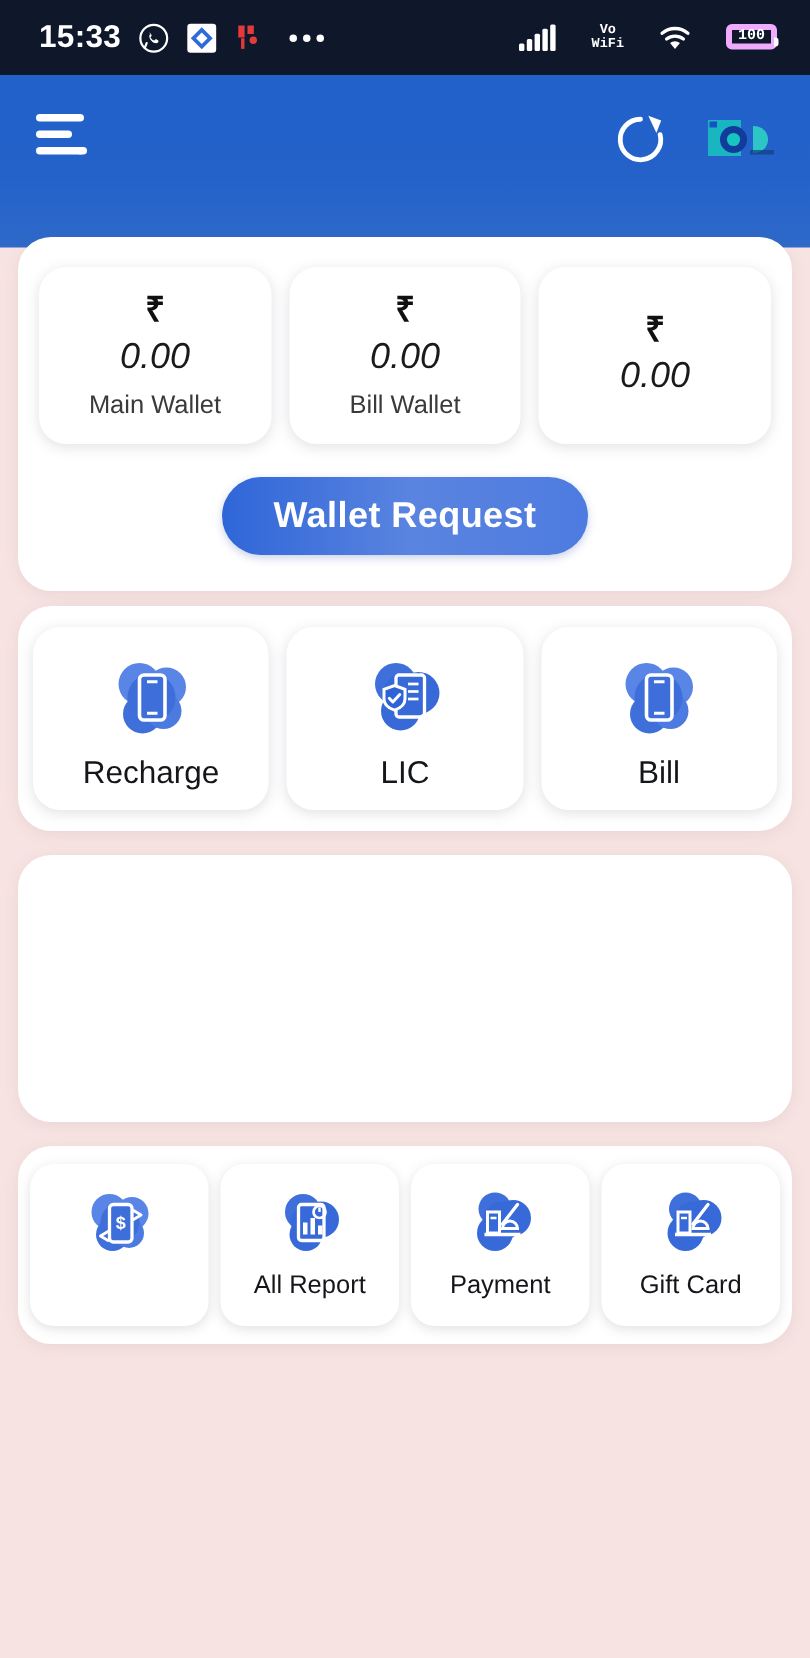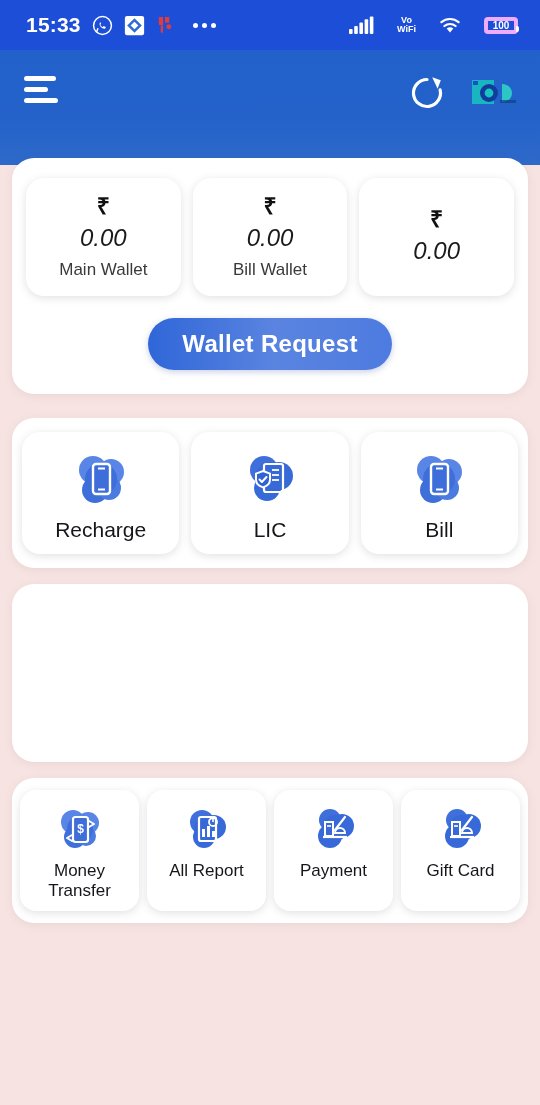--- a/index.html
+++ b/index.html
@@ -12,42 +12,42 @@
   }
 
   body {
     background: #F7E4E2;
     position: relative;
   }
 
   
   .status-bar {
     height: 50px;
-    background: #1d4ed8;
+    background: #0f172a;
     display: flex;
     align-items: center;
     justify-content: space-between;
     padding: 0 22px 0 26px;
     color: #ffffff;
   }
   .status-left {
     display: flex;
     align-items: center;
     gap: 11px;
   }
   .status-time {
     font-size: 21px;
     font-weight: bold;
     letter-spacing: 0.2px;
     color: #ffffff;
   }
   .status-right {
     display: flex;
-    align-items: center;
     gap: 22px;
+    font-family: Liberation Mono, monospace;
   }
   .ico { display: block; }
 
   .dots-icon {
     display: flex;
     gap: 4px;
     align-items: center;
     margin-left: 9px;
   }
   .dots-icon i {
@@ -205,21 +205,21 @@
     font-weight: bold;
     padding: 12px 34px;
     letter-spacing: 0.3px;
     cursor: pointer;
     font-family: "Liberation Sans", sans-serif;
     box-shadow: 0 2px 6px rgba(40,70,160,0.25);
   }
 
   
   .services-panel {
-    margin: 24px 12px 0 12px;
+    margin: 10px 12px 0 12px;
     padding: 14px 10px;
     display: flex;
     gap: 12px;
   }
   .service-card {
     flex: 1;
     background: #ffffff;
     border-radius: 18px;
     box-shadow: 0 2px 9px rgba(90, 90, 110, 0.18);
     padding: 14px 4px 12px 4px;
@@ -472,21 +472,20 @@
             <circle cx="24" cy="35" r="11" fill="#2F63D6"></circle>
             <circle cx="35" cy="34" r="10" fill="#3C6FDE"></circle>
             <circle cx="29" cy="27" r="13" fill="#2E62D6"></circle>
           </g>
           <rect x="22" y="15" width="15" height="25" rx="2.5" fill="none" stroke="#ffffff" stroke-width="2.2"></rect>
           <text x="29.5" y="31" font-size="12" fill="#ffffff" text-anchor="middle" font-family="Liberation Sans, sans-serif" font-weight="bold">$</text>
           <path d="M38 19l5 3-5 3" fill="none" stroke="#ffffff" stroke-width="2" stroke-linecap="round" stroke-linejoin="round"></path>
           <path d="M21 33l-5 3 5 3" fill="none" stroke="#ffffff" stroke-width="2" stroke-linecap="round" stroke-linejoin="round"></path>
         </svg>
       </span>
-      <span class="bottom-label">Money Transfer</span>
     </div>
 
     <div class="bottom-card">
       <span class="bottom-icon">
         <svg width="58" height="54" viewBox="0 0 58 54">
           <g opacity="0.95">
             <circle cx="24" cy="20" r="12" fill="#3468DA"></circle>
             <circle cx="36" cy="25" r="12" fill="#2E62D6"></circle>
             <circle cx="26" cy="35" r="11" fill="#2E62D6"></circle>
             <circle cx="29" cy="27" r="13" fill="#2E62D6"></circle>

